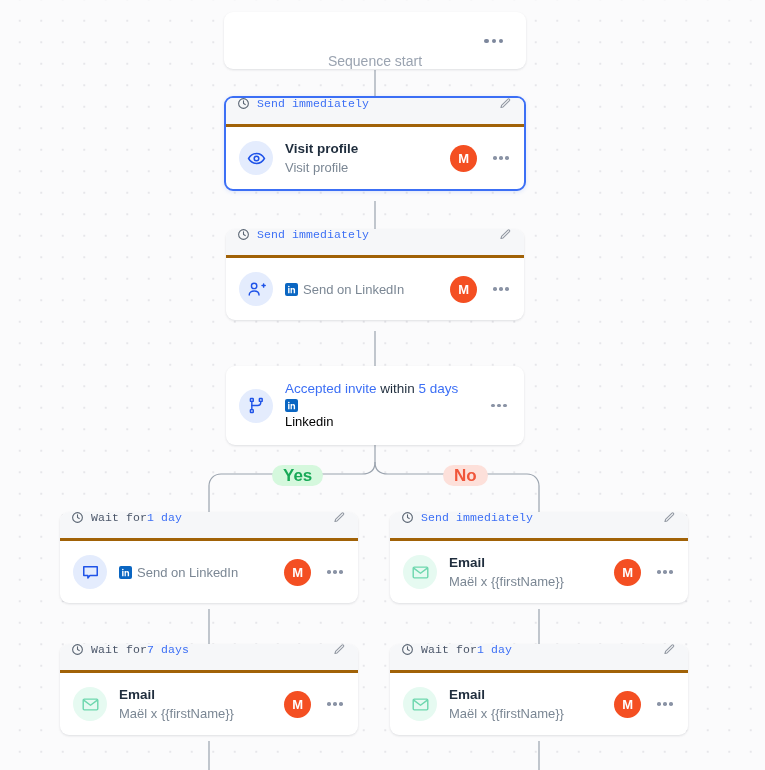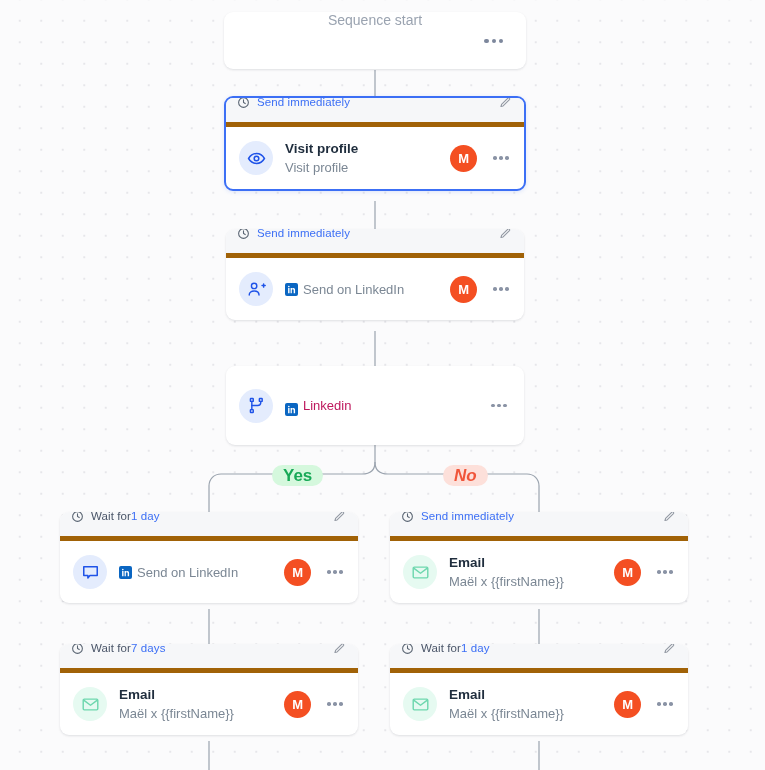--- a/index.html
+++ b/index.html
@@ -46,21 +46,22 @@
     box-shadow: 0 1px 4px rgba(60,111,245,0.16);
   }
 
   .card-header {
     height: 29px;
     background: #f6f7f9;
     display: flex;
     align-items: center;
     padding: 0 12px 16px 11px;
     box-sizing: border-box;
-    border-bottom: 5px solid #a16207;
+    border-bottom: 3px solid #a16207;
+    font-family: Liberation Mono, monospace;
   }
   .card-header .clock {
     width: 13px; height: 13px;
     flex: 0 0 13px;
     margin-right: 7px;
     display: block;
   }
   .card-header .hdr-text {
     font-size: 11.5px;
     color: #4a5568;
@@ -149,21 +150,21 @@
     width: 3.6px; height: 3.6px;
     border-radius: 50%;
     background: #8a93a5;
     display: block;
   }
 
   
   #n-start .start-body {
     height: 57px;
     display: flex;
-    align-items: flex-start;
+    align-items: flex-end;
     justify-content: center;
     position: relative;
   }
   #n-start .start-label {
     font-size: 14px;
     color: #9aa3b0;
   }
   #n-start .dots {
     position: absolute;
     right: 21px;
@@ -179,24 +180,25 @@
   
   #n-condition .card-body { align-items: center; padding: 12px 13px; }
   .cond-text {
     font-size: 13.5px;
     line-height: 20px;
     color: #1f2d3d;
   }
   .cond-accent { color: #3c6ff5; }
   .cond-sub {
     font-size: 13px;
-    color: #be185d;
+    color: #000000;
     line-height: 20px;
     display: flex;
-    align-items: flex-end;
+    align-items: flex-start;
+    flex-direction: column;
   }
 
   
   .branch-label {
     position: absolute;
     font-size: 17px;
     font-weight: bold;
     border-radius: 11px;
     padding: 3px 11px;
     line-height: 15px;
@@ -331,39 +333,42 @@
       <div class="bubble blue">
         <svg viewBox="0 0 24 24" width="19" height="19" fill="none" stroke="#1f53e8" stroke-width="1.8" stroke-linecap="round" stroke-linejoin="round">
           <rect x="4.3" y="3.2" width="3.6" height="3.6" rx="0.6"></rect>
           <rect x="4.3" y="17.2" width="3.6" height="3.6" rx="0.6"></rect>
           <rect x="15.6" y="3.2" width="3.6" height="3.6" rx="0.6"></rect>
           <path d="M6.1 6.8v10.4"></path>
           <path d="M6.1 12h7.4c2.2 0 3.9-1.6 3.9-3.7V6.8"></path>
         </svg>
       </div>
       <div class="texts">
+        <div class="cond-text">
+          <span class="cond-accent">Accepted invite</span><span> within </span><span class="cond-accent">5 days</span>
+        </div>
         <div class="cond-sub">
           <span class="li-badge">
             <svg viewBox="0 0 24 24" fill="#ffffff">
               <path d="M4.6 8.8h3.1V20H4.6zM6.15 3.9a1.8 1.8 0 1 1 0 3.6 1.8 1.8 0 0 1 0-3.6zM10 8.8h3v1.5h.05c.42-.78 1.45-1.6 2.98-1.6 3.2 0 3.79 2.06 3.79 4.74V20h-3.1v-5.5c0-1.31-.03-3-1.85-3-1.85 0-2.13 1.42-2.13 2.9V20H10z"></path>
             </svg>
           </span>
           <span>Linkedin</span>
         </div>
       </div>
       <div class="dots" style="margin-right:2px;">
         <span></span>
           <span></span>
           <span></span>
       </div>
     </div>
   </div>
 
   <div class="branch-label yes" style="left:272px; top:465px;">Yes</div>
-  <div class="branch-label no" style="left:443px; top:465px;font-style:italic;">No</div>
+  <div class="branch-label no" style="left:443px; top:465px;">No</div>
 
   <div class="node" id="n-chat" style="left:60px; top:512px; width:298px;">
     <div class="card-header">
       <svg class="clock" viewBox="0 0 24 24" fill="none" stroke="#5a6573" stroke-width="2" stroke-linecap="round">
         <circle cx="12" cy="12" r="9"></circle>
           <path d="M12 7v5l3.2 2"></path>
       </svg>
       <span class="hdr-text">Wait for </span>
       <span class="hdr-text hdr-accent">1 day</span>
       <span class="spacer"></span>

